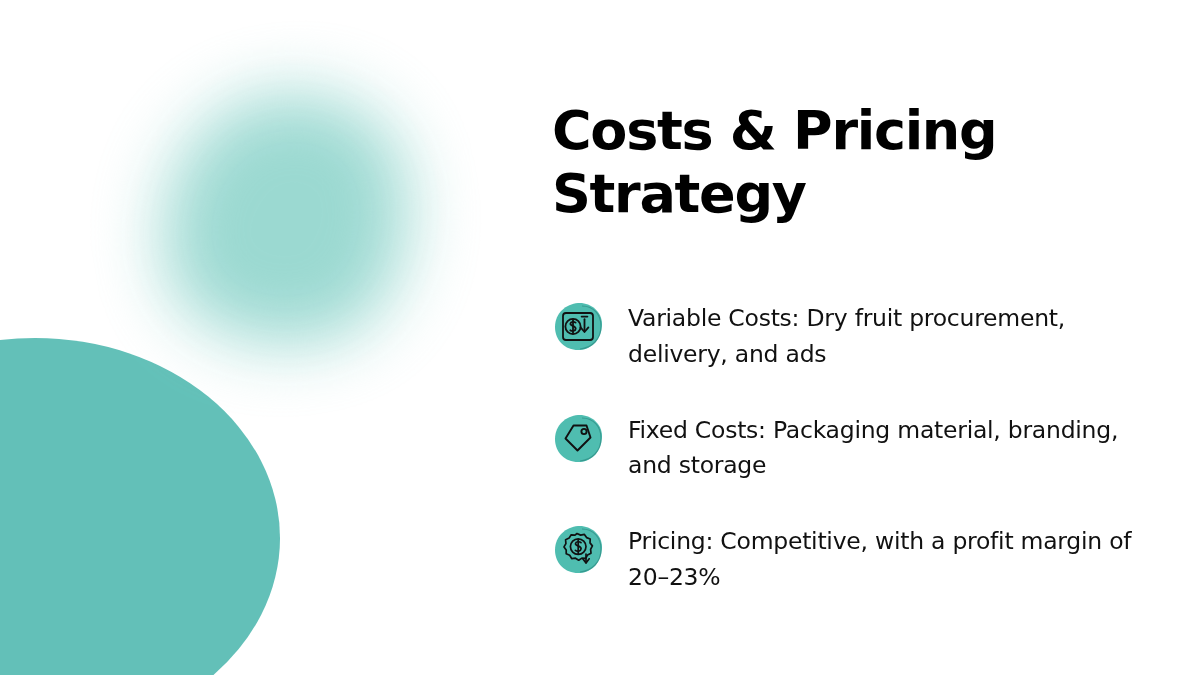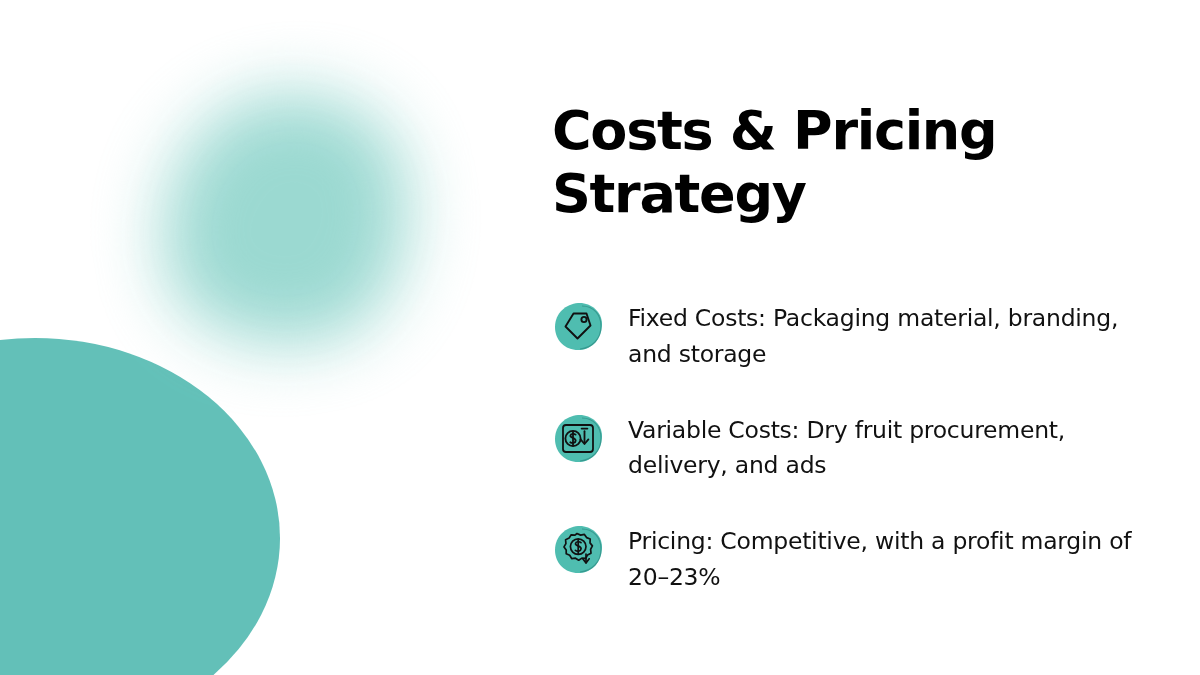--- a/index.html
+++ b/index.html
@@ -108,47 +108,47 @@
 
     <h1 class="slide-title">Costs &amp; Pricing Strategy</h1>
 
     <div class="bullets">
 
       <div class="bullet-row">
         <span class="bullet-icon">
           <svg viewBox="0 0 52 52" xmlns="http://www.w3.org/2000/svg">
             <path d="M26 3 C38 2 50 11 50 24 C50 38 41 49 28 50 C14 51 3 41 3 27 C3 13 14 4 26 3 Z" fill="#4fbdb0"></path>
             <path d="M30 6 C42 6 49 15 49 26 C49 39 40 48 28 49" fill="none" stroke="#2f8f86" stroke-width="1.1" opacity="0.75"></path>
-            <g fill="none" stroke="#111111" stroke-width="1.9" stroke-linejoin="round" stroke-linecap="round">
-              <path d="M34.5 13.5 L38.5 25.5 L25.5 38.5 L13.5 26.5 L21.5 13.5 Z"></path>
-              <circle cx="32" cy="19.5" r="2.6"></circle>
-            </g>
-          </svg>
-        </span>
-        <div class="bullet-text">Fixed Costs: Packaging material, branding, and storage</div>
-      </div>
-
-      <div class="bullet-row">
-        <span class="bullet-icon">
-          <svg viewBox="0 0 52 52" xmlns="http://www.w3.org/2000/svg">
-            <path d="M26 3 C38 2 50 11 50 24 C50 38 41 49 28 50 C14 51 3 41 3 27 C3 13 14 4 26 3 Z" fill="#4fbdb0"></path>
-            <path d="M30 6 C42 6 49 15 49 26 C49 39 40 48 28 49" fill="none" stroke="#2f8f86" stroke-width="1.1" opacity="0.75"></path>
             <g fill="none" stroke="#111111" stroke-width="1.8" stroke-linejoin="round" stroke-linecap="round">
               <rect x="11" y="13" width="30" height="27" rx="3"></rect>
               <circle cx="21" cy="26.5" r="7.6"></circle>
               <path d="M23.6 22.6 C22.2 21.5 18.8 21.3 18.4 23.6 C18 26 23.9 25.6 23.7 28.6
                        C23.5 31.2 19.8 31.4 18.3 30.2"></path>
               <path d="M21 19.6 L21 33.4"></path>
               <path d="M32.5 19.2 L32.5 30.2"></path>
               <path d="M28.6 27.4 L32.5 32 L36.4 27.4"></path>
               <path d="M29.6 16.6 L35.4 16.6"></path>
             </g>
           </svg>
         </span>
         <div class="bullet-text">Variable Costs: Dry fruit procurement, delivery, and ads</div>
+      </div>
+
+      <div class="bullet-row">
+        <span class="bullet-icon">
+          <svg viewBox="0 0 52 52" xmlns="http://www.w3.org/2000/svg">
+            <path d="M26 3 C38 2 50 11 50 24 C50 38 41 49 28 50 C14 51 3 41 3 27 C3 13 14 4 26 3 Z" fill="#4fbdb0"></path>
+            <path d="M30 6 C42 6 49 15 49 26 C49 39 40 48 28 49" fill="none" stroke="#2f8f86" stroke-width="1.1" opacity="0.75"></path>
+            <g fill="none" stroke="#111111" stroke-width="1.9" stroke-linejoin="round" stroke-linecap="round">
+              <path d="M34.5 13.5 L38.5 25.5 L25.5 38.5 L13.5 26.5 L21.5 13.5 Z"></path>
+              <circle cx="32" cy="19.5" r="2.6"></circle>
+            </g>
+          </svg>
+        </span>
+        <div class="bullet-text">Fixed Costs: Packaging material, branding, and storage</div>
       </div>
 
       <div class="bullet-row">
         <span class="bullet-icon">
           <svg viewBox="0 0 52 52" xmlns="http://www.w3.org/2000/svg">
             <path d="M26 3 C38 2 50 11 50 24 C50 38 41 49 28 50 C14 51 3 41 3 27 C3 13 14 4 26 3 Z" fill="#4fbdb0"></path>
             <path d="M30 6 C42 6 49 15 49 26 C49 39 40 48 28 49" fill="none" stroke="#2f8f86" stroke-width="1.1" opacity="0.75"></path>
             <g fill="none" stroke="#111111" stroke-width="1.7" stroke-linejoin="round" stroke-linecap="round">
               <path d="M25 10.5 L28.6 12.1 L32.4 11.4 L34.6 14.6 L38.2 16 L38 19.9
                        L40.4 22.9 L38.6 26.3 L39 30.2 L35.6 31.9 L33.7 35.3 L29.9 35.1

